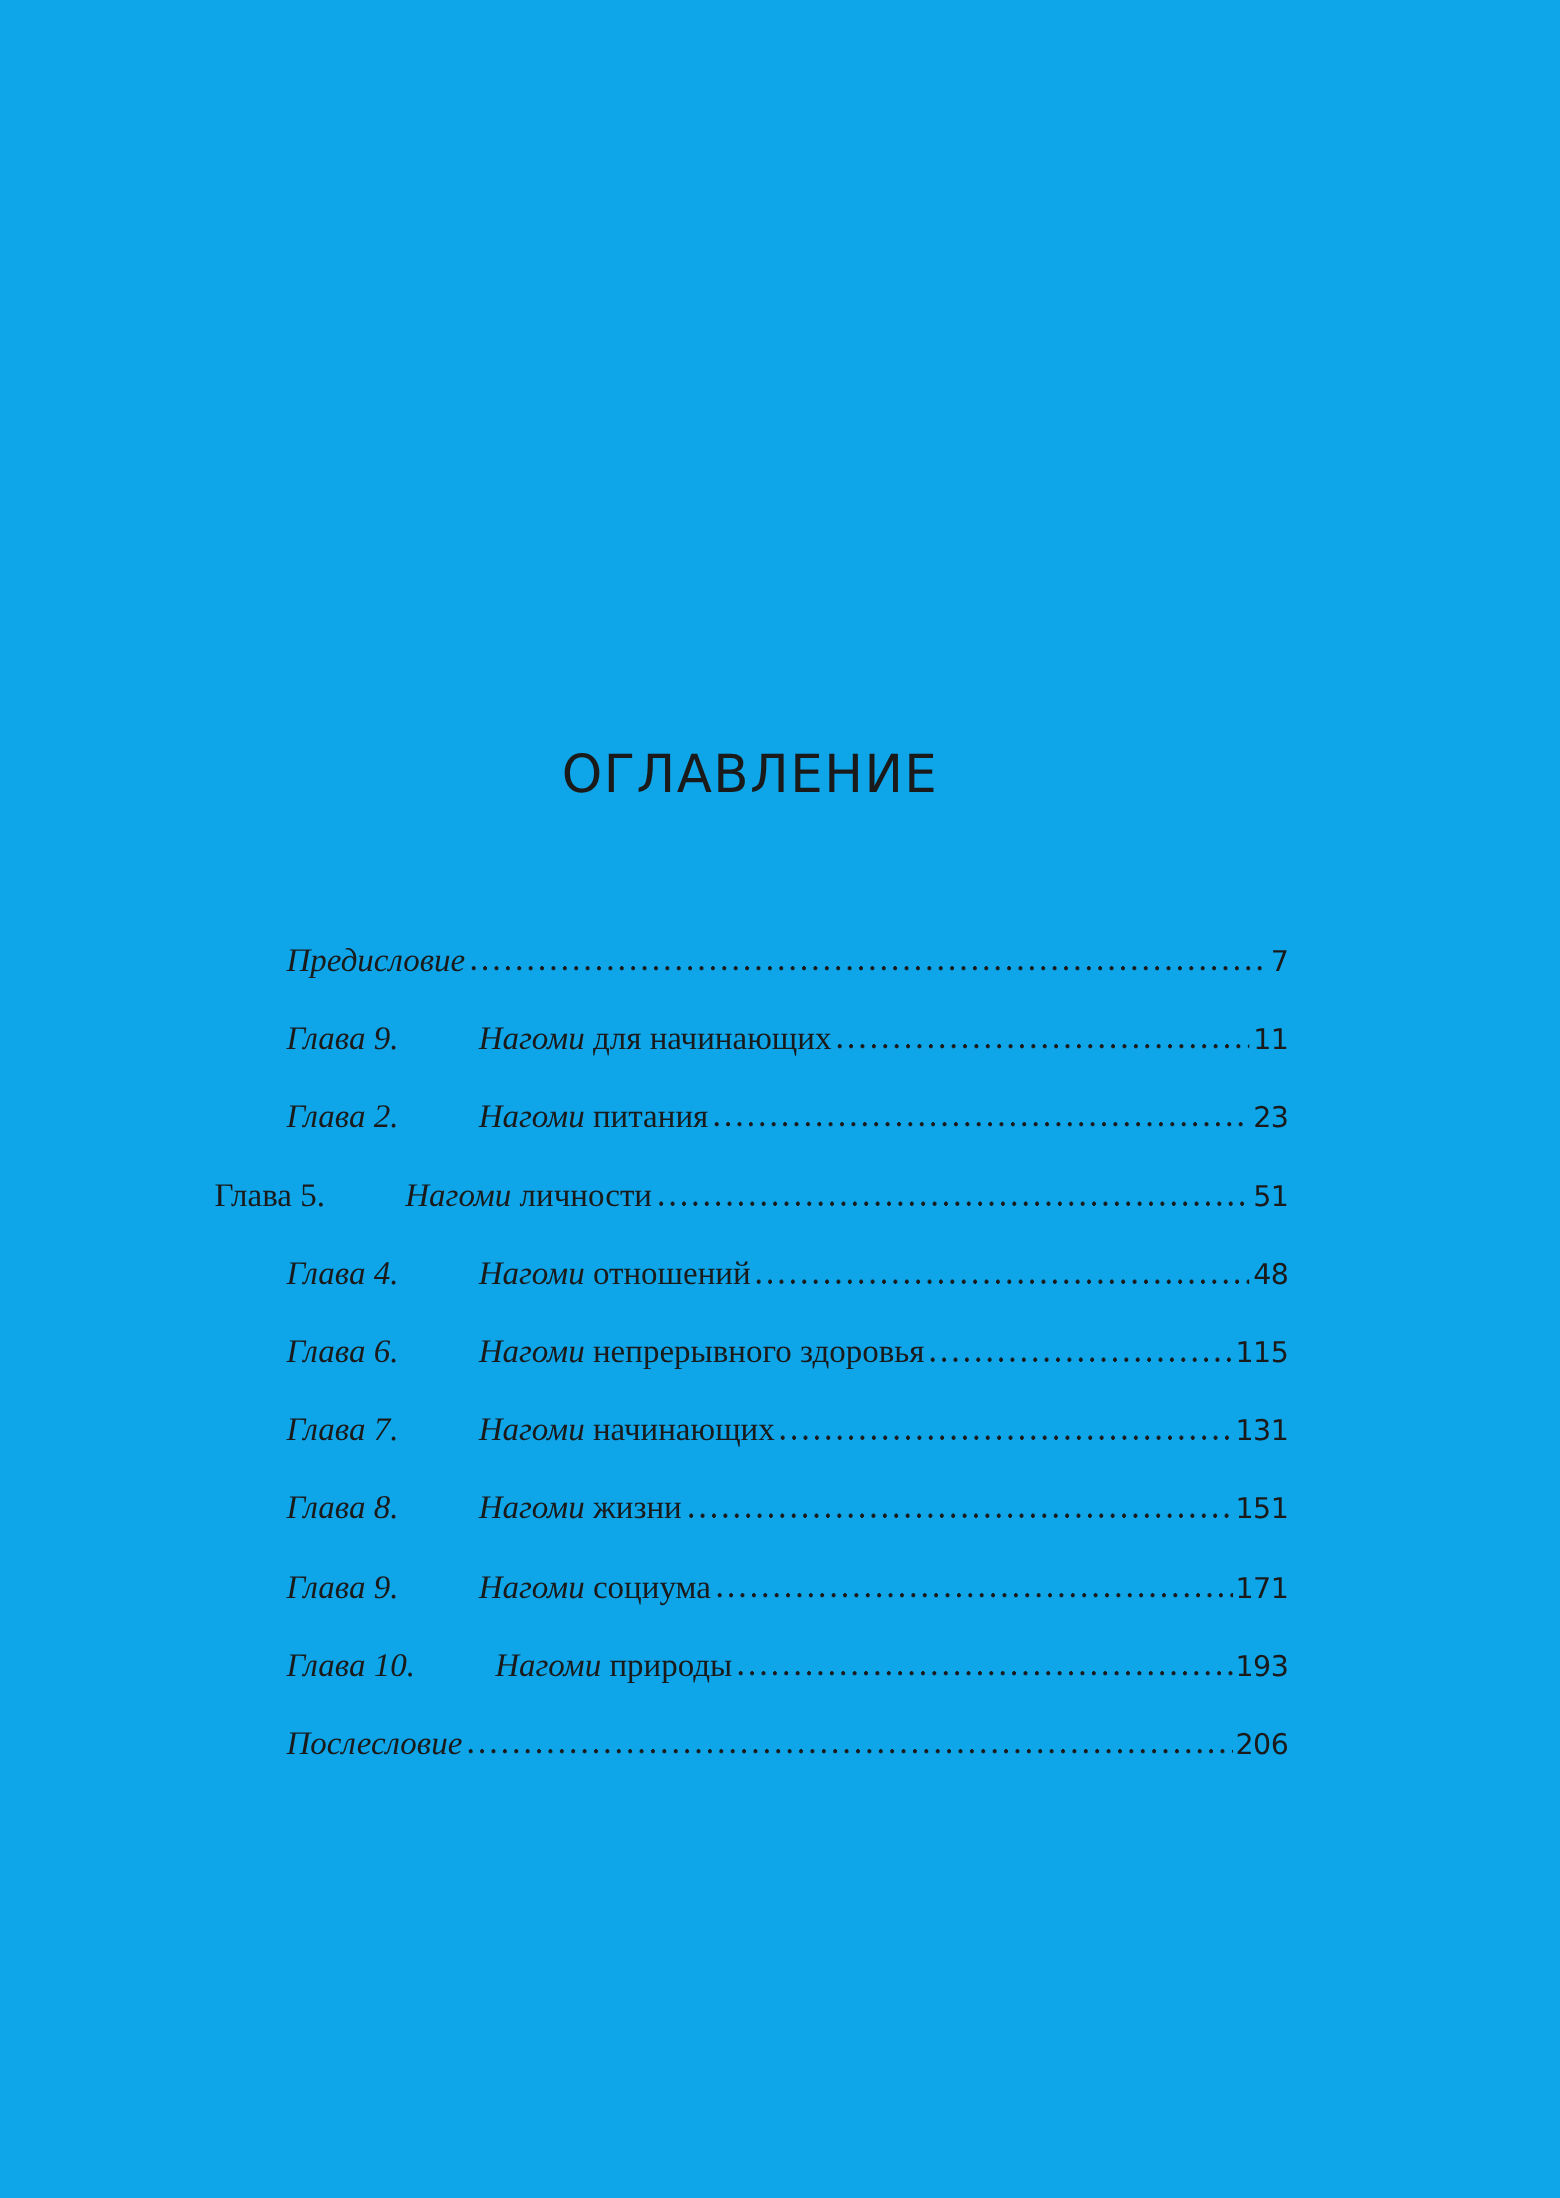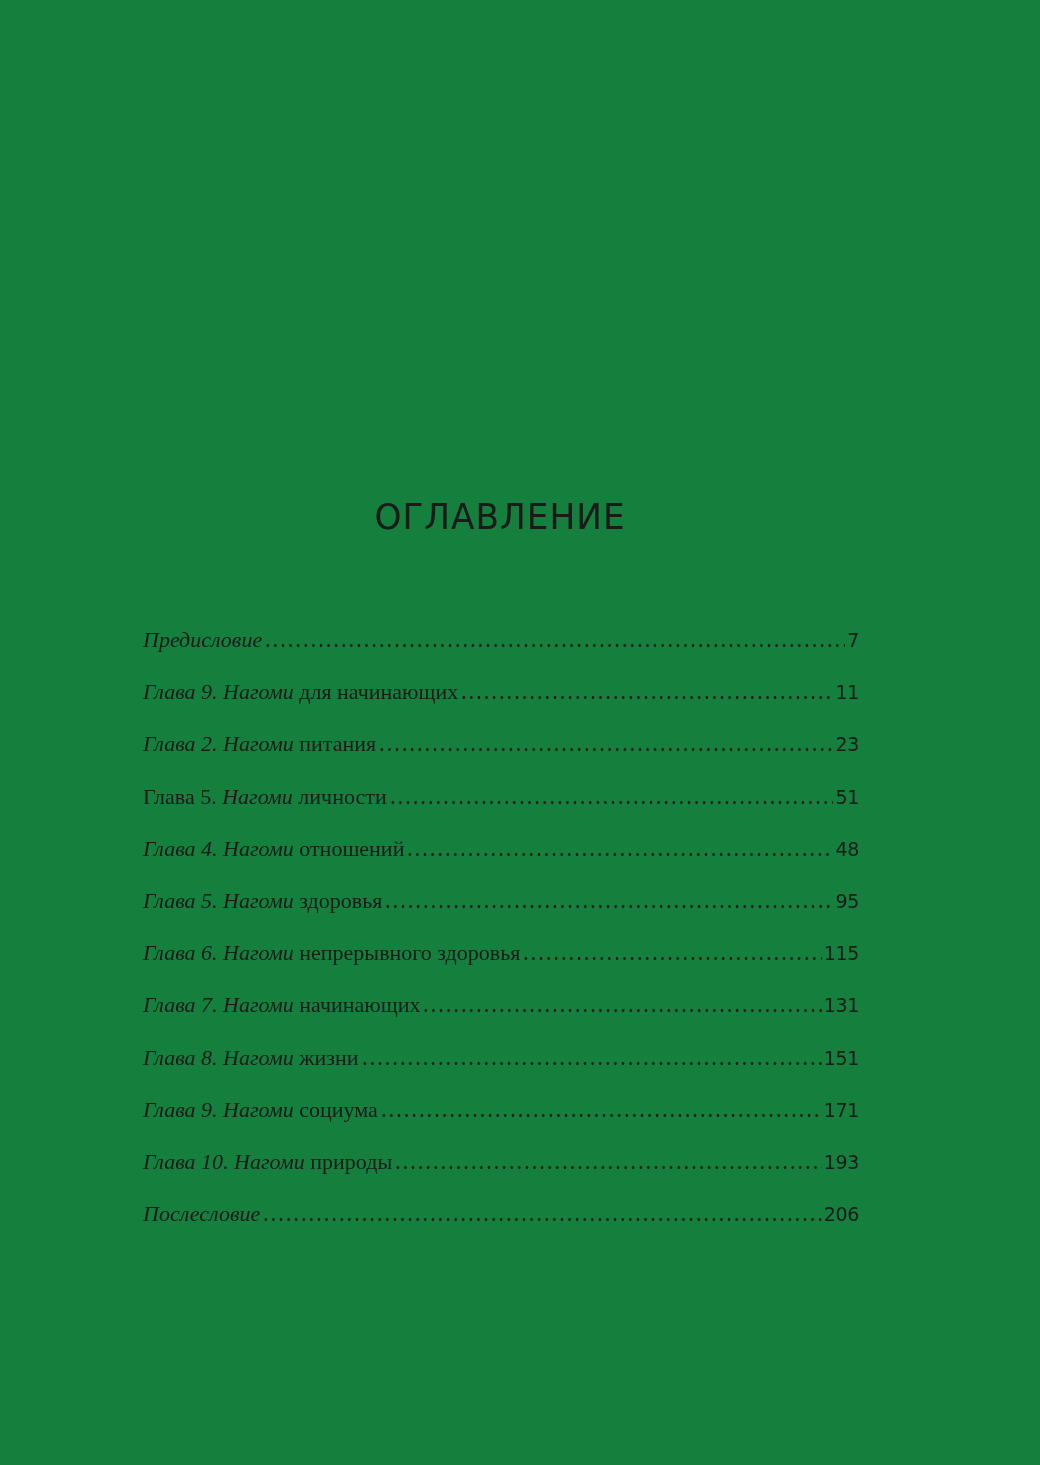--- a/index.html
+++ b/index.html
@@ -13,21 +13,21 @@
       position: relative;
       overflow: hidden;
       color: #1a1a1a;
       font-family: "Liberation Serif", "DejaVu Serif", serif;
     }
     .page {
       position: absolute;
       left: 0; top: 0;
       width: 1040px;
       height: 1465px;
-      background: #15803d;
+      background: #0ea5e9;
     }
     .toc-title {
       position: absolute;
       top: 497px;
       left: 0;
       width: 1000px;
       text-align: center;
       font-family: "DejaVu Sans", "Liberation Sans", sans-serif;
       font-weight: normal;
       font-size: 35px;
@@ -51,20 +51,21 @@
       height: 52.2px;
       font-size: 22px;
       line-height: 36px;
       white-space: nowrap;
     }
     .toc-label {
       flex: 0 0 auto;
     }
     .it {
       font-style: italic;
+      margin-left: 48px;
     }
     .up {
       font-style: normal;
     }
     .toc-leader {
       flex: 1 1 auto;
       overflow: hidden;
       margin: 0 2px;
       position: relative;
       height: 6px;
@@ -119,25 +120,20 @@
       <span class="toc-leader"></span>
       <span class="toc-page">51</span>
     </li>
 
     <li class="toc-row">
       <span class="toc-label"><span class="it">Глава 4. </span><span class="it">Нагоми</span><span class="up"> отношений</span></span>
       <span class="toc-leader"></span>
       <span class="toc-page">48</span>
     </li>
 
-    <li class="toc-row">
-      <span class="toc-label"><span class="it">Глава 5. </span><span class="it">Нагоми</span><span class="up"> здоровья</span></span>
-      <span class="toc-leader"></span>
-      <span class="toc-page">95</span>
-    </li>
 
     <li class="toc-row">
       <span class="toc-label"><span class="it">Глава 6. </span><span class="it">Нагоми</span><span class="up"> непрерывного здоровья</span></span>
       <span class="toc-leader"></span>
       <span class="toc-page">115</span>
     </li>
 
     <li class="toc-row">
       <span class="toc-label"><span class="it">Глава 7. </span><span class="it">Нагоми</span><span class="up"> начинающих</span></span>
       <span class="toc-leader"></span>

